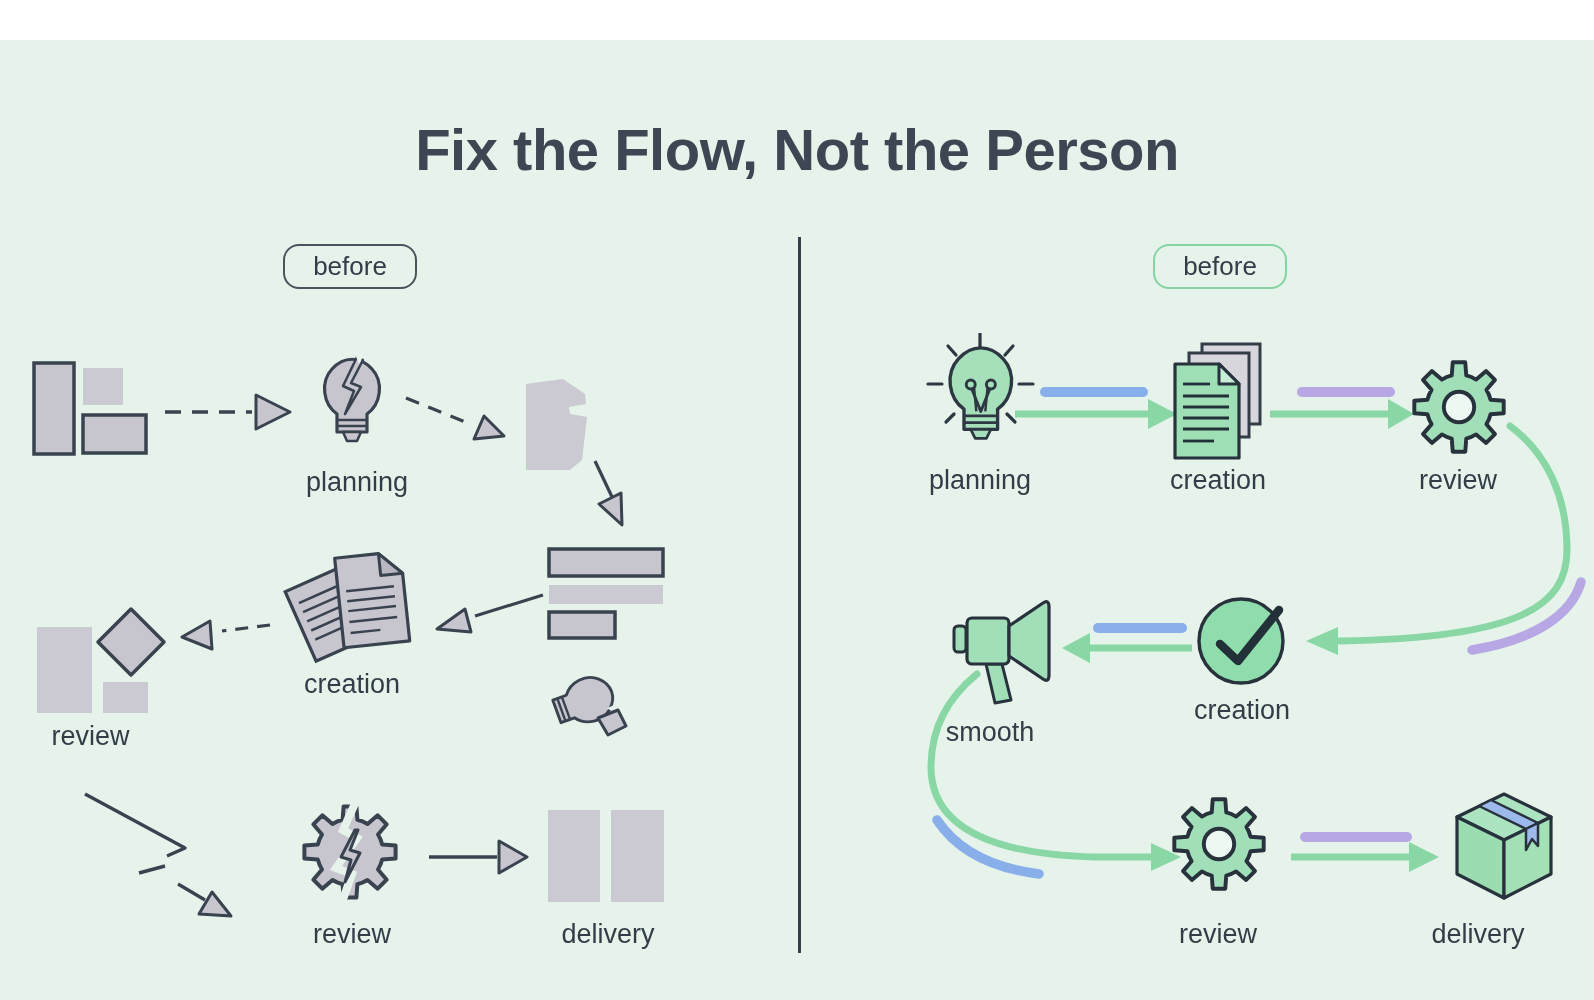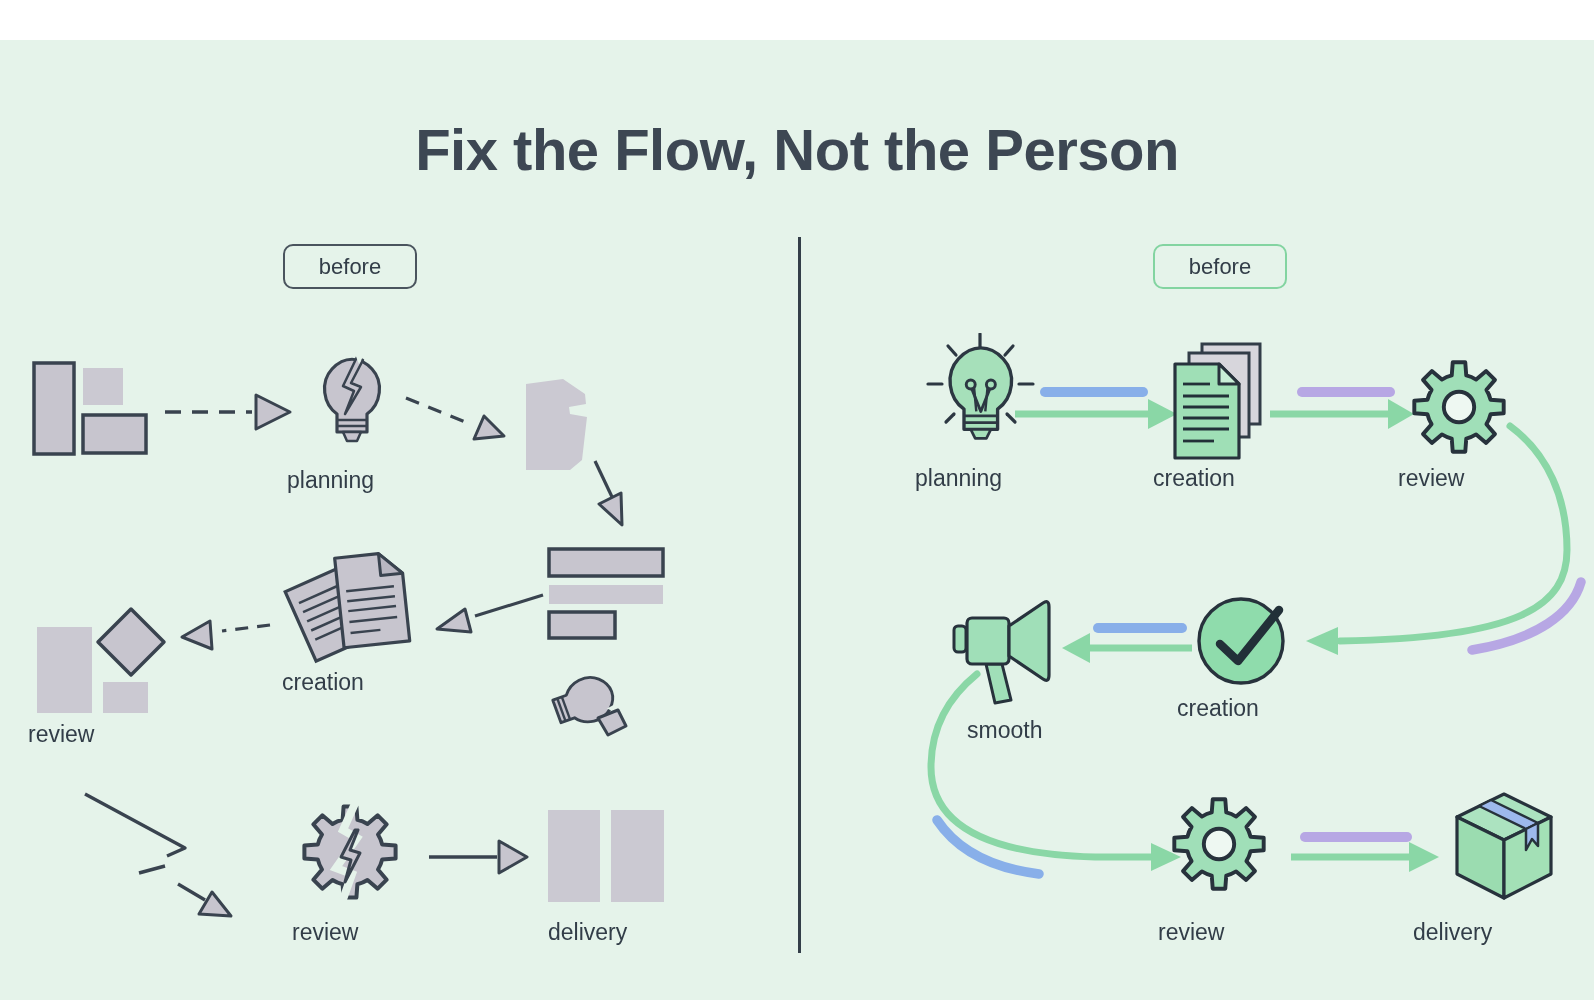--- a/index.html
+++ b/index.html
@@ -12,29 +12,29 @@
     margin-top:40px;
   }
   .abs{position:absolute;}
   .title{
     position:absolute;top:76px;left:0;width:100%;
     text-align:center;font-size:58px;font-weight:700;
     color:var(--title-text,#3d4753);letter-spacing:-0.5px;
   }
   .badge{
     position:absolute;width:134px;height:45px;box-sizing:border-box;
-    border-radius:10px;display:flex;align-items:center;justify-content:center;
-    font-size:22px;color:var(--label-text,#323d48);text-align:right;
+    border-radius:16px;display:flex;align-items:center;justify-content:center;
+    font-size:26px;color:var(--label-text,#323d48);text-align:right;
   }
   .badge-before{left:283px;top:204px;border:2.5px solid var(--before-badge-border,#4a545e);}
   .badge-after{left:1153px;top:204px;border:2.5px solid var(--after-badge-border,#83d4a1);}
   .divider{position:absolute;left:798px;top:197px;width:2.5px;height:716px;background:#333e49;}
   .lbl{
-    position:absolute;font-size:23px;color:var(--label-text,#323d48);
-    text-align:left;line-height:1.1;
+    position:absolute;font-size:27px;color:var(--label-text,#323d48);
+    text-align:center;line-height:1.1;
   }
   svg.abs{display:block;}
 </style>
 </head>
 <body>
 
 <svg width="0" height="0" style="position:absolute" aria-hidden="true">
   <defs>
     <path id="gear-body" d="M82.2 42.6 L95.6 43.6 L95.6 56.4 L82.2 57.4 A33 33 0 0 1 78 67.5 L86.7 77.7 L77.7 86.7 L67.5 78 A33 33 0 0 1 57.4 82.2 L56.4 95.6 L43.6 95.6 L42.6 82.2 A33 33 0 0 1 32.5 78 L22.3 86.7 L13.3 77.7 L22 67.5 A33 33 0 0 1 17.8 57.4 L4.4 56.4 L4.4 43.6 L17.8 42.6 A33 33 0 0 1 22 32.5 L13.3 22.3 L22.3 13.3 L32.5 22 A33 33 0 0 1 42.6 17.8 L43.6 4.4 L56.4 4.4 L57.4 17.8 A33 33 0 0 1 67.5 22 L77.7 13.3 L86.7 22.3 L78 32.5 A33 33 0 0 1 82.2 42.6 Z"></path>
   </defs>
@@ -239,21 +239,21 @@
     <line x1="142" y1="38" x2="40" y2="38" stroke="#8ad7a6" stroke-width="7"></line>
     <polygon points="40,23 12,38 40,53" fill="#8ad7a6"></polygon>
   </svg>
 
   <svg class="abs" style="left:952px;top:556px" width="108" height="142" viewBox="0 0 108 142">
     <path d="M34,68 L50,68 L59,104 L43,107 Z" fill="#a0dfb8" stroke="#27323c" stroke-width="3" stroke-linejoin="round"></path>
     <rect x="2" y="30" width="12" height="26" rx="4" fill="#a0dfb8" stroke="#27323c" stroke-width="3"></rect>
     <rect x="15" y="22" width="42" height="46" rx="5" fill="#a0dfb8" stroke="#27323c" stroke-width="3.2"></rect>
     <path d="M57,30 L91,7 Q97,3 97,11 L97,79 Q97,87 91,83 L57,60 Z" fill="#a0dfb8" stroke="#27323c" stroke-width="3.2" stroke-linejoin="round"></path>
   </svg>
-  <div class="lbl" style="left:967px;top:678px;width:130px">smooth</div>
+  <div class="lbl" style="left:925px;top:678px;width:130px">smooth</div>
 
   <svg class="abs" style="left:915px;top:612px" width="290" height="240" viewBox="0 0 290 240">
     <path d="M62,22 C30,48 16,80 16,115 C16,168 62,202 180,205 L238,205" fill="none" stroke="#8ad7a6" stroke-width="7" stroke-linecap="round"></path>
     <polygon points="236,191 266,205 236,219" fill="#8ad7a6"></polygon>
     <path d="M22,168 C42,198 76,216 124,222" fill="none" stroke="#88afe9" stroke-width="9.5" stroke-linecap="round"></path>
   </svg>
 
   <svg class="abs" style="left:1170px;top:755px" width="98" height="98" viewBox="0 0 100 100">
     <use href="#gear-body" fill="#a0dfb8" stroke="#27323c" stroke-width="4" stroke-linejoin="round"></use>
     <circle cx="50" cy="50" r="15.5" fill="#eef8f2" stroke="#27323c" stroke-width="4"></circle>

